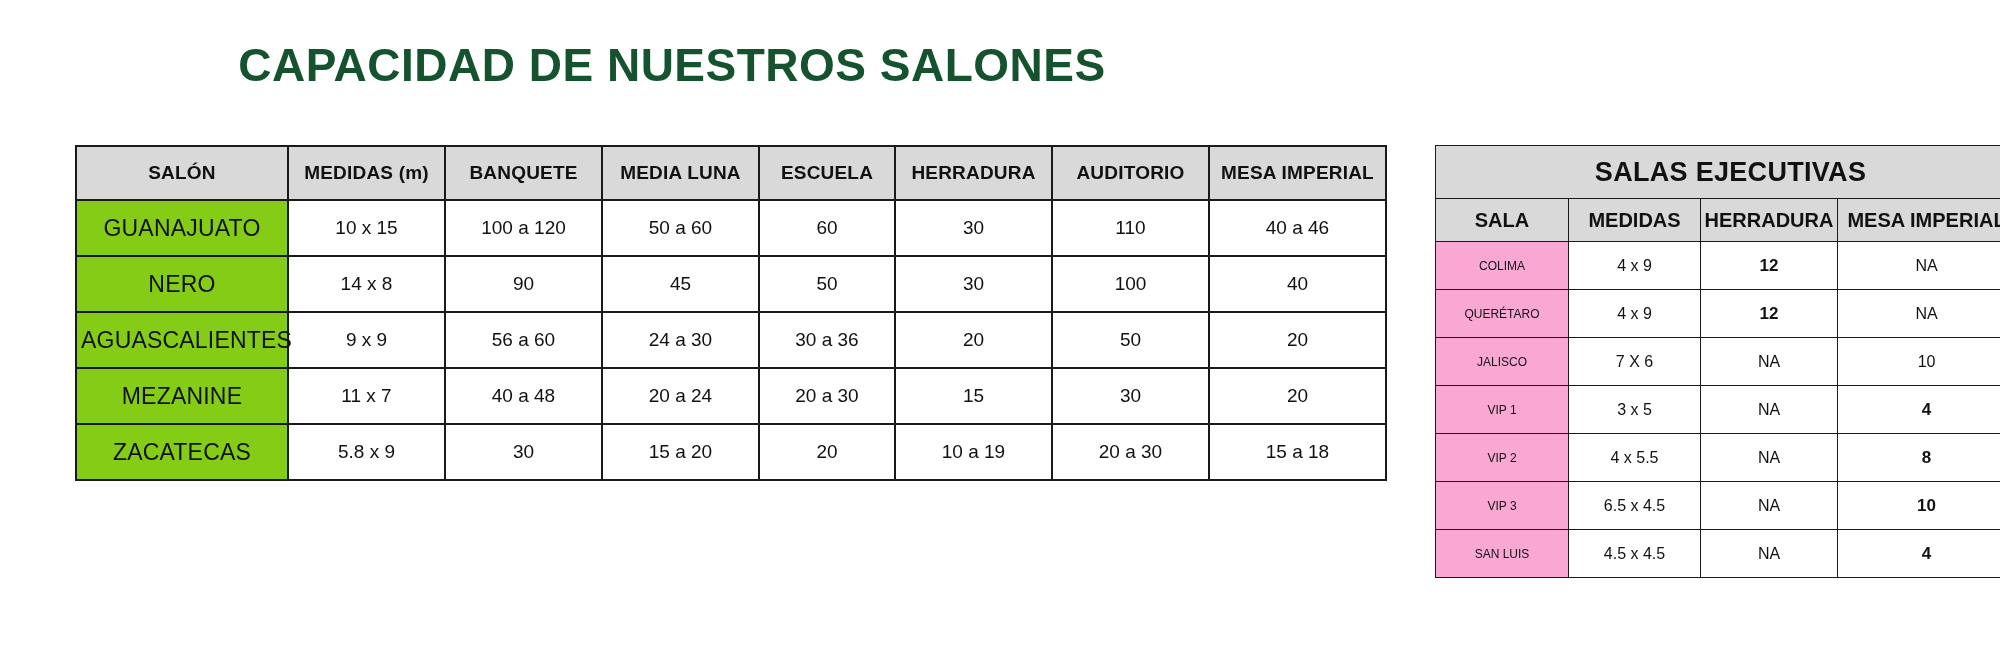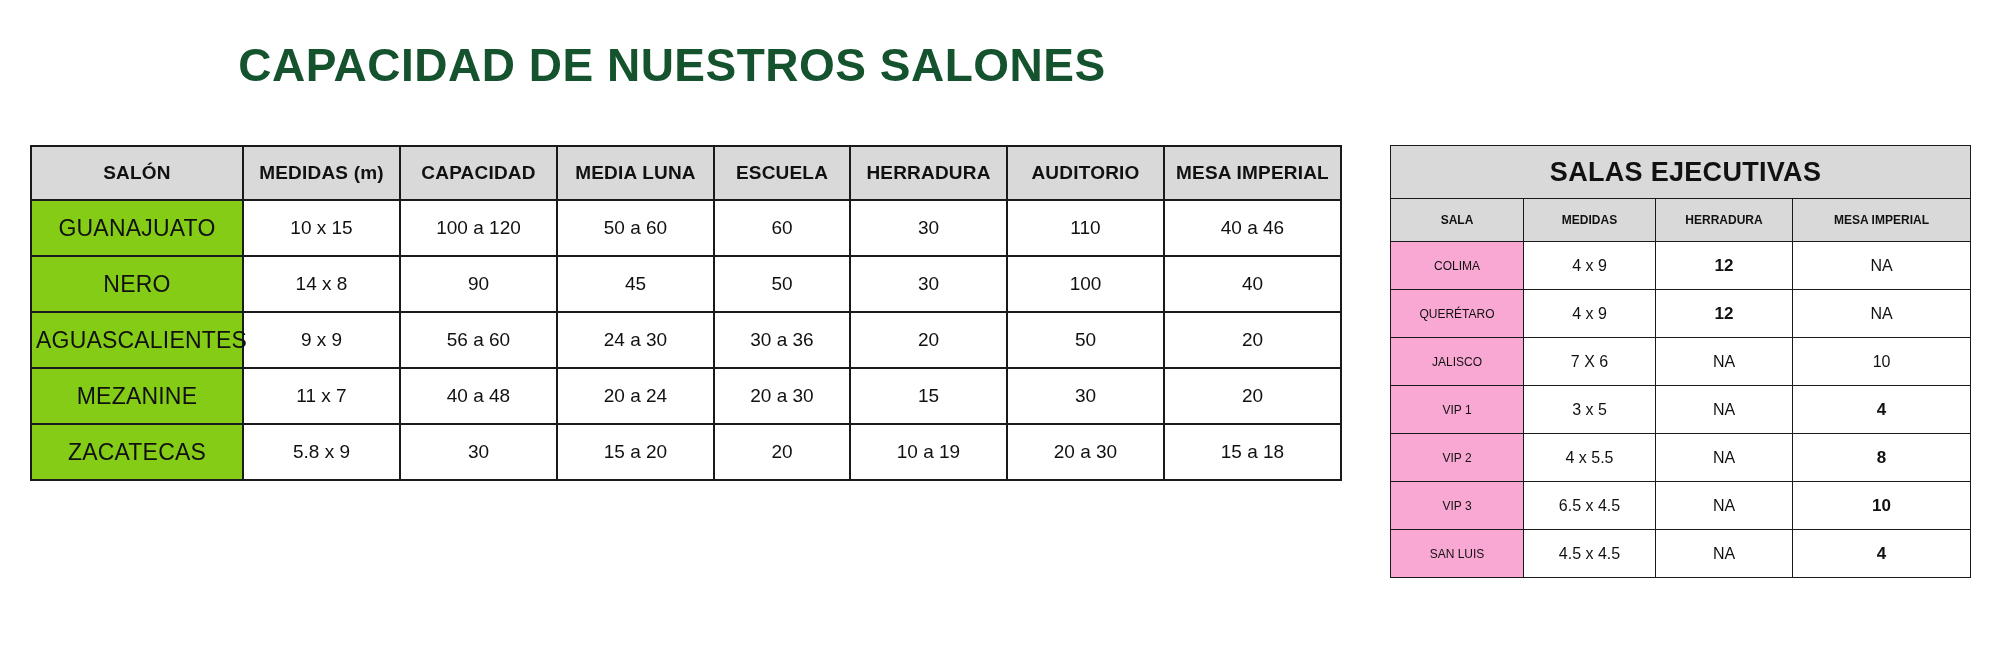--- a/index.html
+++ b/index.html
@@ -34,20 +34,21 @@
   
   .main-table-wrap {
     position: absolute;
     left: 30px;
     top: 145px;
     width: 1310px;
   }
   table {
     border-collapse: collapse;
     table-layout: fixed;
+    margin-left: 45px;
   }
   table.main {
     width: 1310px;
   }
   table.main th, table.main td {
     border: 2px solid #1a1a1a;
     text-align: center;
     font-size: 19px;
     height: 54px;
     padding: 0 4px;
@@ -92,21 +93,21 @@
     background: #d9d9d9;
     font-weight: bold;
     font-size: 27px;
     height: 52px;
     letter-spacing: 0.3px;
     padding-left: 13px;
   }
   table.exec thead tr.cols th {
     background: #d9d9d9;
     font-weight: bold;
-    font-size: 12px;
+    font-size: 20px;
     height: 42px;
   }
   table.exec tbody td.rowhead {
     background: #f9a8d4;
     font-size: 12px;
   }
   table.exec td.bold {
     font-weight: bold;
     font-size: 17px;
   }
@@ -127,21 +128,21 @@
         <col style="width:157px">
         <col style="width:136px">
         <col style="width:157px">
         <col style="width:157px">
         <col style="width:177px">
       </colgroup>
       <thead>
         <tr id="main-head-row">
             <th>SALÓN</th>
             <th>MEDIDAS (m)</th>
-            <th>CAPACIDAD</th>
+            <th>BANQUETE</th>
             <th>MEDIA LUNA</th>
             <th>ESCUELA</th>
             <th>HERRADURA</th>
             <th>AUDITORIO</th>
             <th>MESA IMPERIAL</th>
           </tr>
       </thead>
       <tbody id="main-body">
           <tr>
             <td class="rowhead">GUANAJUATO</td>

